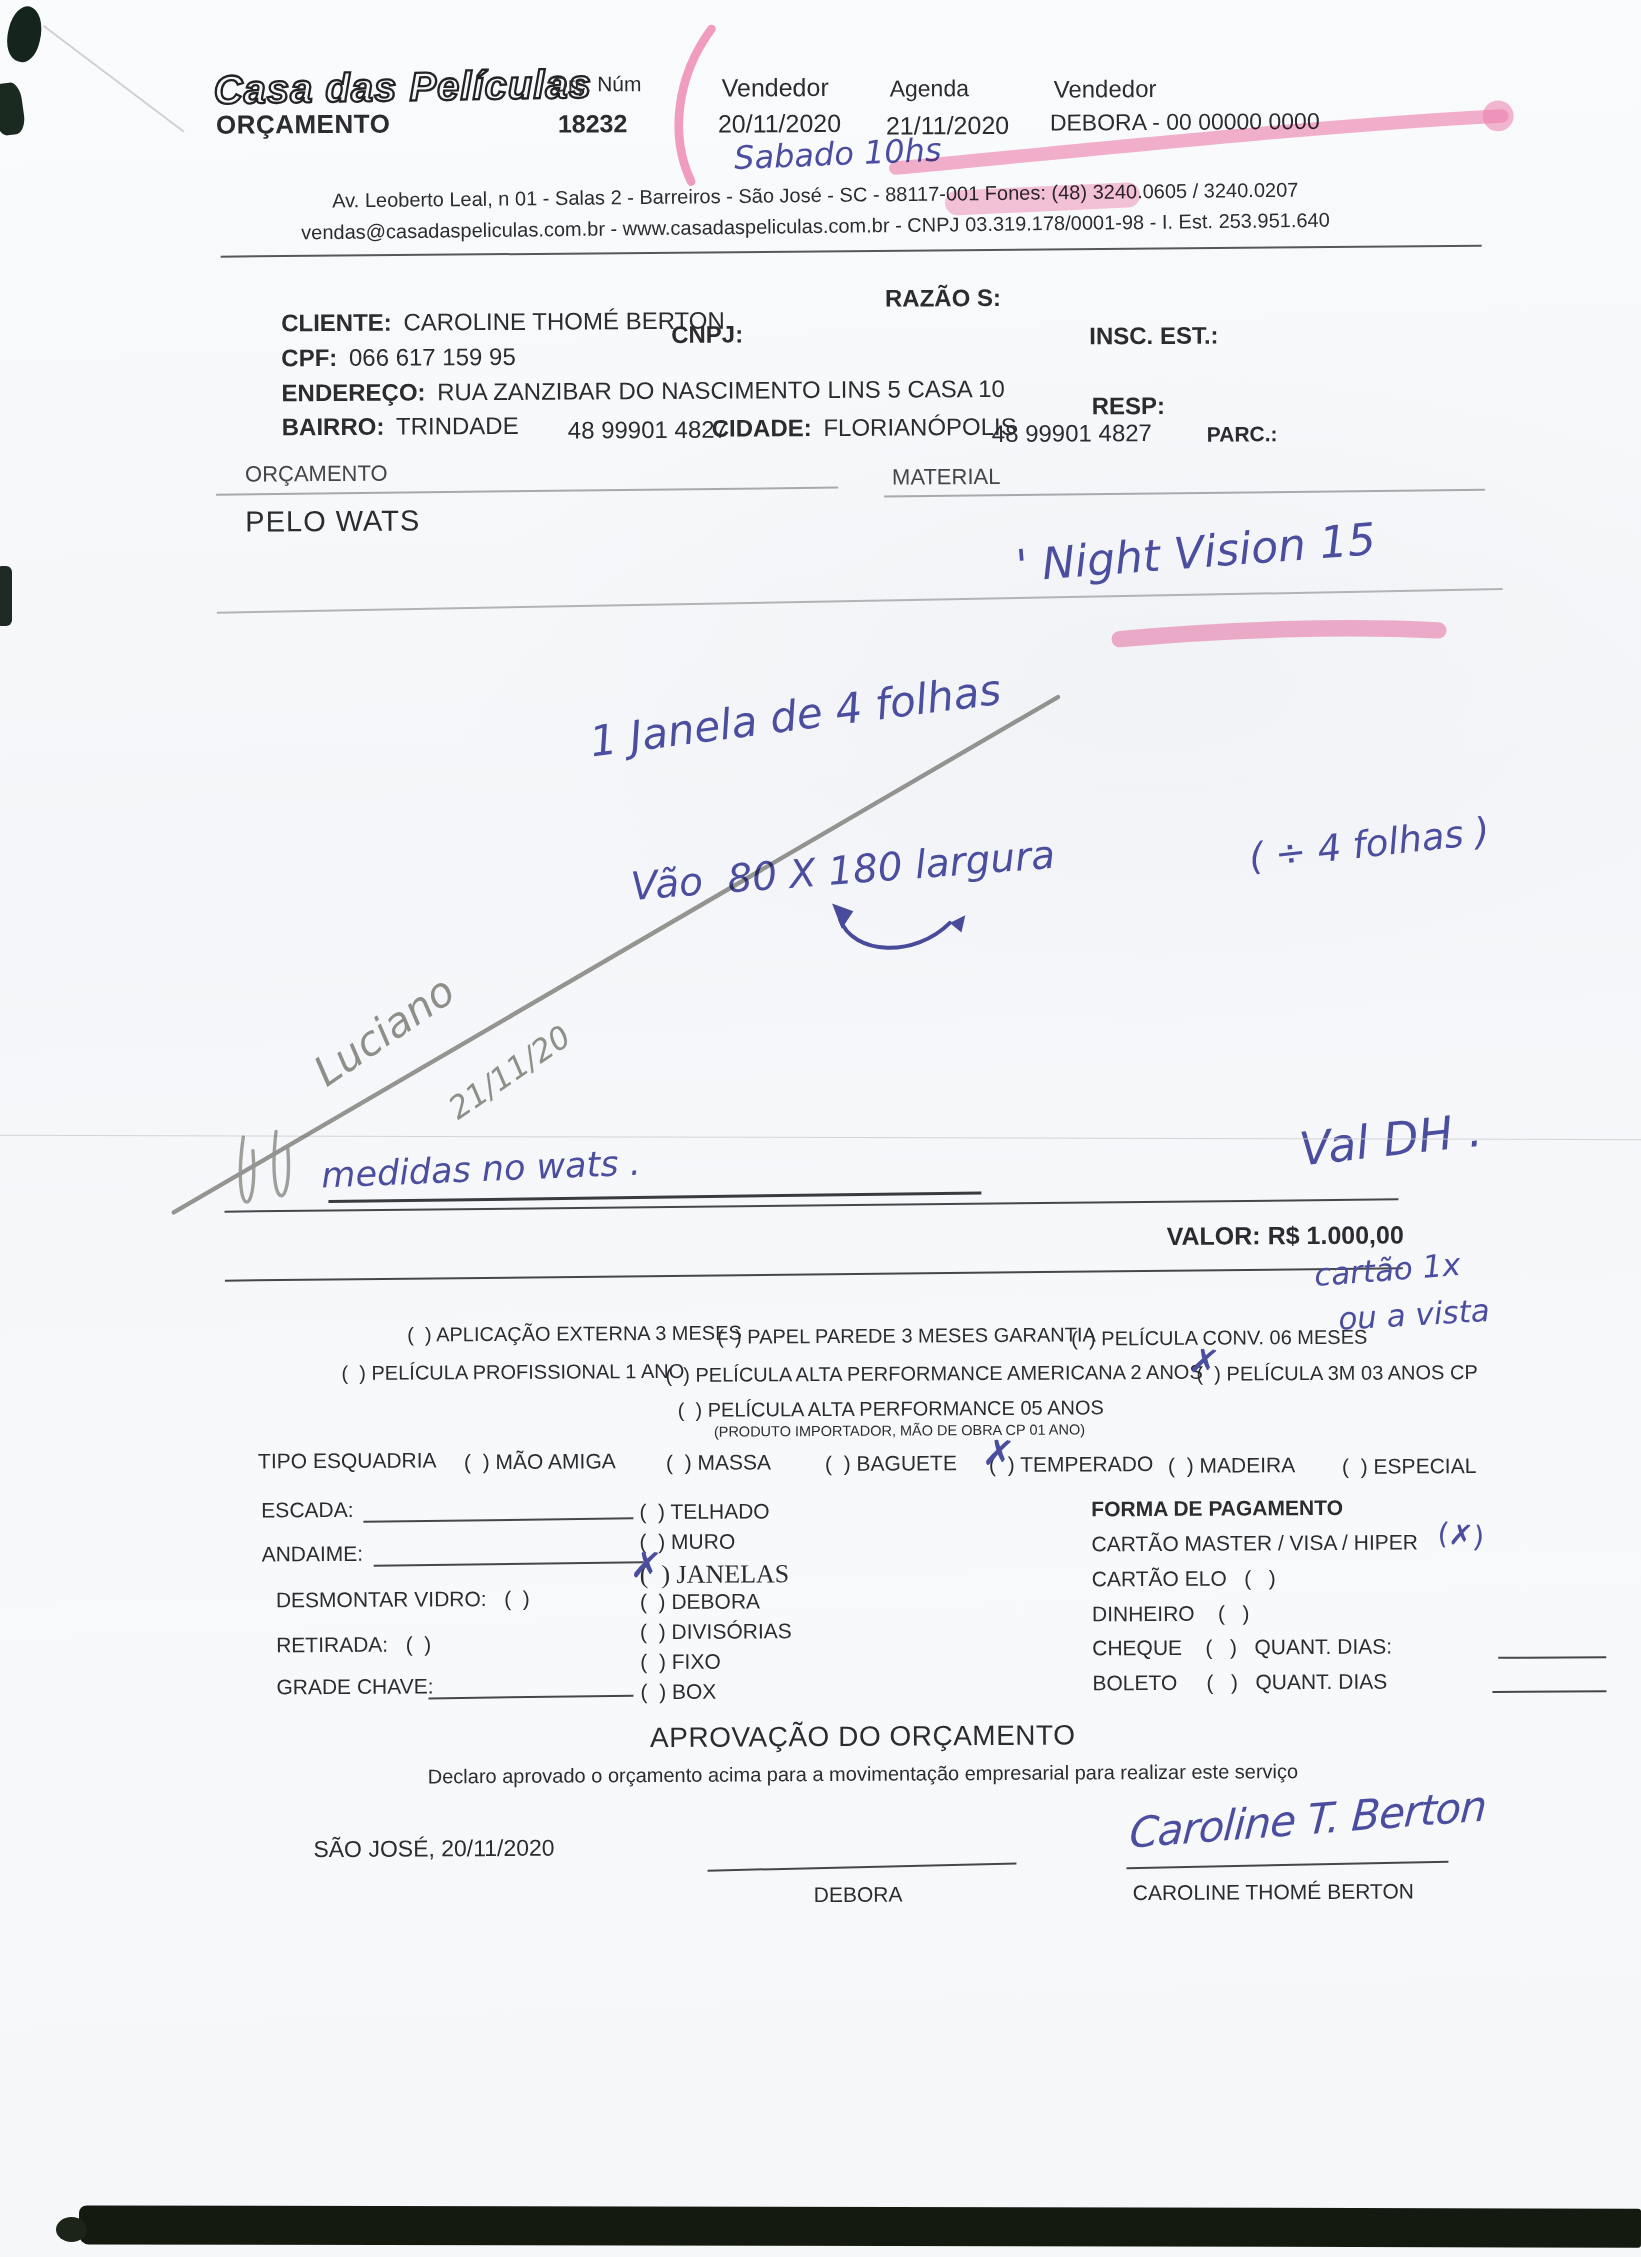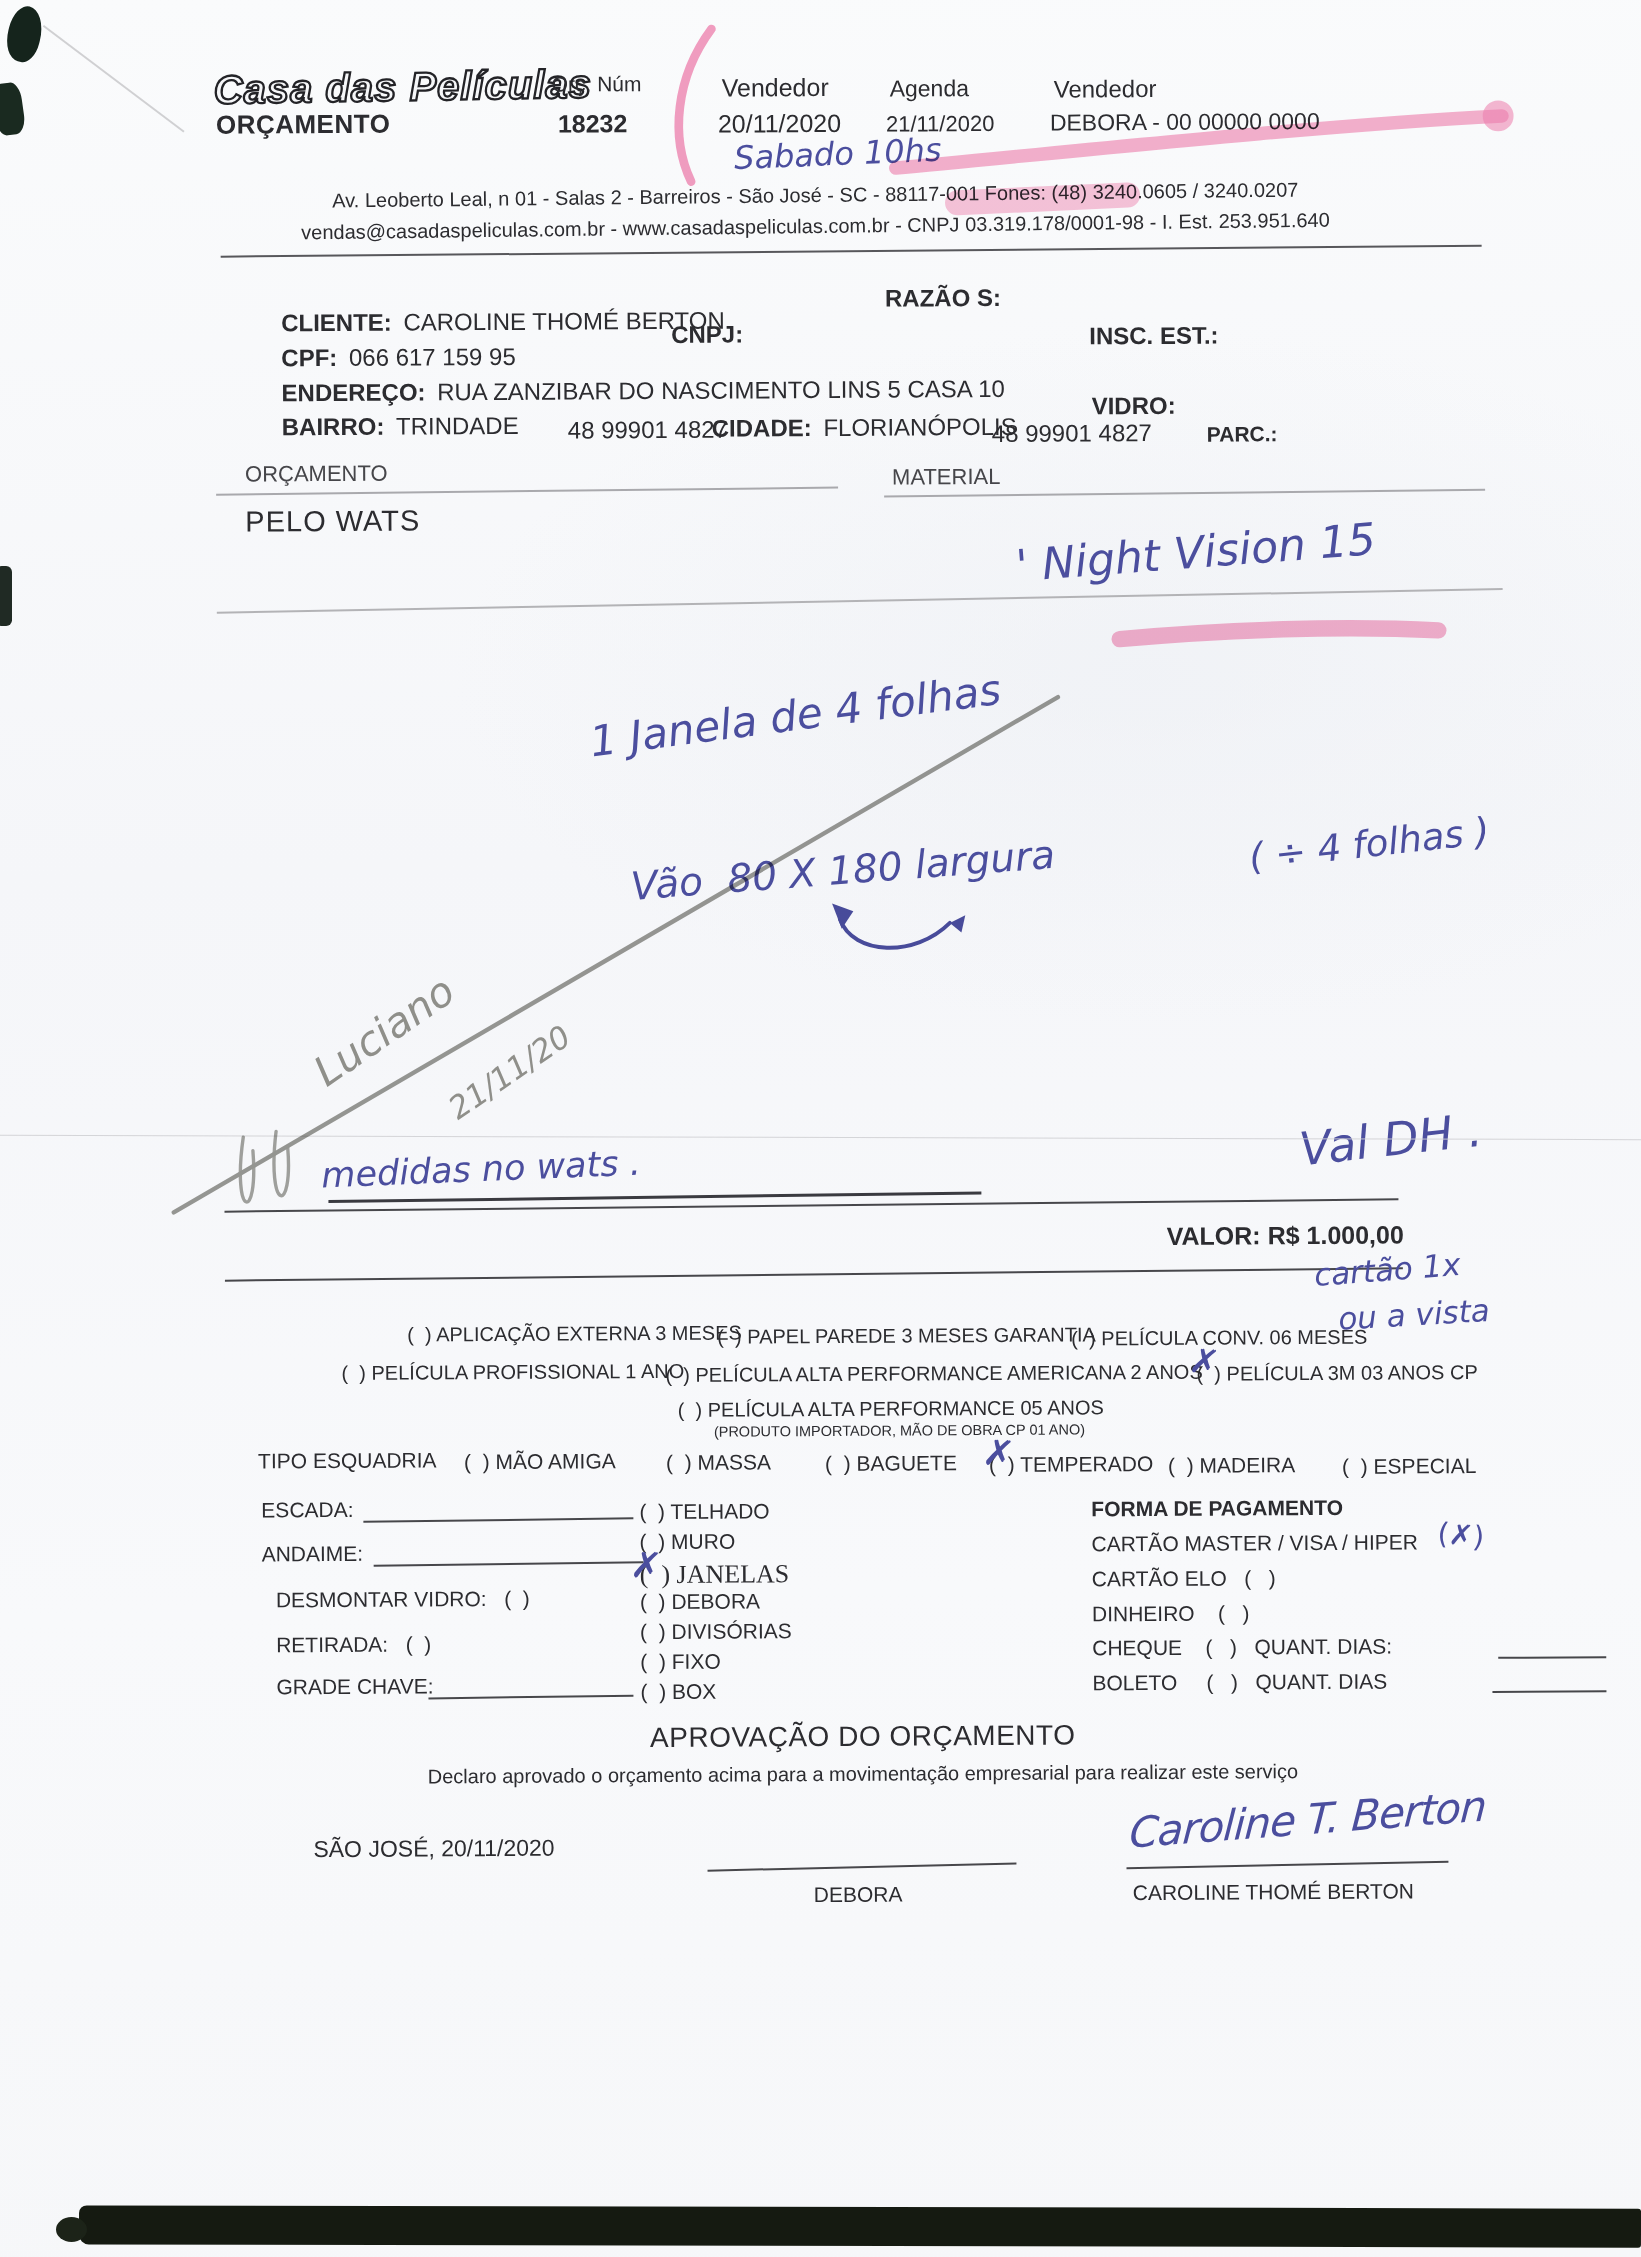--- a/index.html
+++ b/index.html
@@ -47,21 +47,21 @@
     <div class="abs logo" style="left:220px;top:62px;">Casa das Películas</div>
     <div class="abs print b" style="left:222px;top:106px;font-size:26px;letter-spacing:0.5px;">ORÇAMENTO</div>
 
     <div class="abs print" style="left:558px;top:71px;font-size:21px;">Orç. Núm</div>
     <div class="abs print b" style="left:564px;top:108px;font-size:25px;">18232</div>
 
     <div class="abs print" style="left:728px;top:73px;font-size:25px;">Vendedor</div>
     <div class="abs print" style="left:724px;top:109px;font-size:25px;">20/11/2020</div>
 
     <div class="abs print" style="left:896px;top:76px;font-size:23px;">Agenda</div>
-    <div class="abs print" style="left:892px;top:112px;font-size:22px;">21/11/2020</div>
+    <div class="abs print" style="left:892px;top:112px;font-size:25px;">21/11/2020</div>
 
     <div class="abs print" style="left:1060px;top:77px;font-size:24px;">Vendedor</div>
     <div class="abs print" style="left:1056px;top:111px;font-size:23px;">DEBORA - 00 00000 0000</div>
 
     <div class="abs hw" style="left:740px;top:135px;font-size:32px;transform:rotate(-2deg);">Sabado 10hs</div>
 
     <div class="abs print" style="left:126px;top:184px;width:1390px;text-align:center;font-size:20px;transform:rotate(-.3deg);">Av. Leoberto Leal, n 01 - Salas 2 - Barreiros - São José - SC - 88117-001 Fones: (48) 3240.0605 / 3240.0207</div>
     <div class="abs print" style="left:126px;top:215px;width:1390px;text-align:center;font-size:20px;transform:rotate(-.35deg);">vendas@casadaspeliculas.com.br - www.casadaspeliculas.com.br - CNPJ 03.319.178/0001-98 - I. Est. 253.951.640</div>
 
     <div class="line" style="left:226px;top:252px;width:1261px;transform:rotate(-.15deg);background:#57575b;height:2.4px;"></div>
@@ -80,21 +80,21 @@
     <div class="abs" style="left:246px;top:348px;font-size:24px;">
       <span class="print b">ENDEREÇO:</span><span class="print" style="margin-left:11.6px;">RUA ZANZIBAR DO NASCIMENTO LINS 5 CASA 10</span>
     </div>
 
     <div class="abs" style="left:246px;top:382px;font-size:24px;">
       <span class="print b">BAIRRO:</span><span class="print" style="margin-left:11.6px;">TRINDADE</span>
     </div>
     <div class="abs" style="left:676px;top:386px;font-size:24px;">
       <span class="print b">CIDADE:</span><span class="print" style="margin-left:11.6px;">FLORIANÓPOLIS</span>
     </div>
-    <div class="abs print b" style="left:1096px;top:394px;font-size:24px;">VIDRO:</div>
+    <div class="abs print b" style="left:1096px;top:394px;font-size:24px;">RESP:</div>
 
     <div class="abs print" style="left:572px;top:415px;font-size:24px;">48 99901 4827</div>
     <div class="abs print" style="left:996px;top:421px;font-size:24px;">48 99901 4827</div>
     <div class="abs print b" style="left:1211px;top:425px;font-size:21px;">PARC.:</div>
 
     <div class="abs gray" style="left:249px;top:458px;font-size:22px;">ORÇAMENTO</div>
     <div class="line thin" style="left:220px;top:490px;width:622px;transform:rotate(-.3deg);"></div>
     <div class="abs gray" style="left:896px;top:465px;font-size:22px;">MATERIAL</div>
     <div class="line thin" style="left:888px;top:496px;width:601px;transform:rotate(-.3deg);"></div>
 

